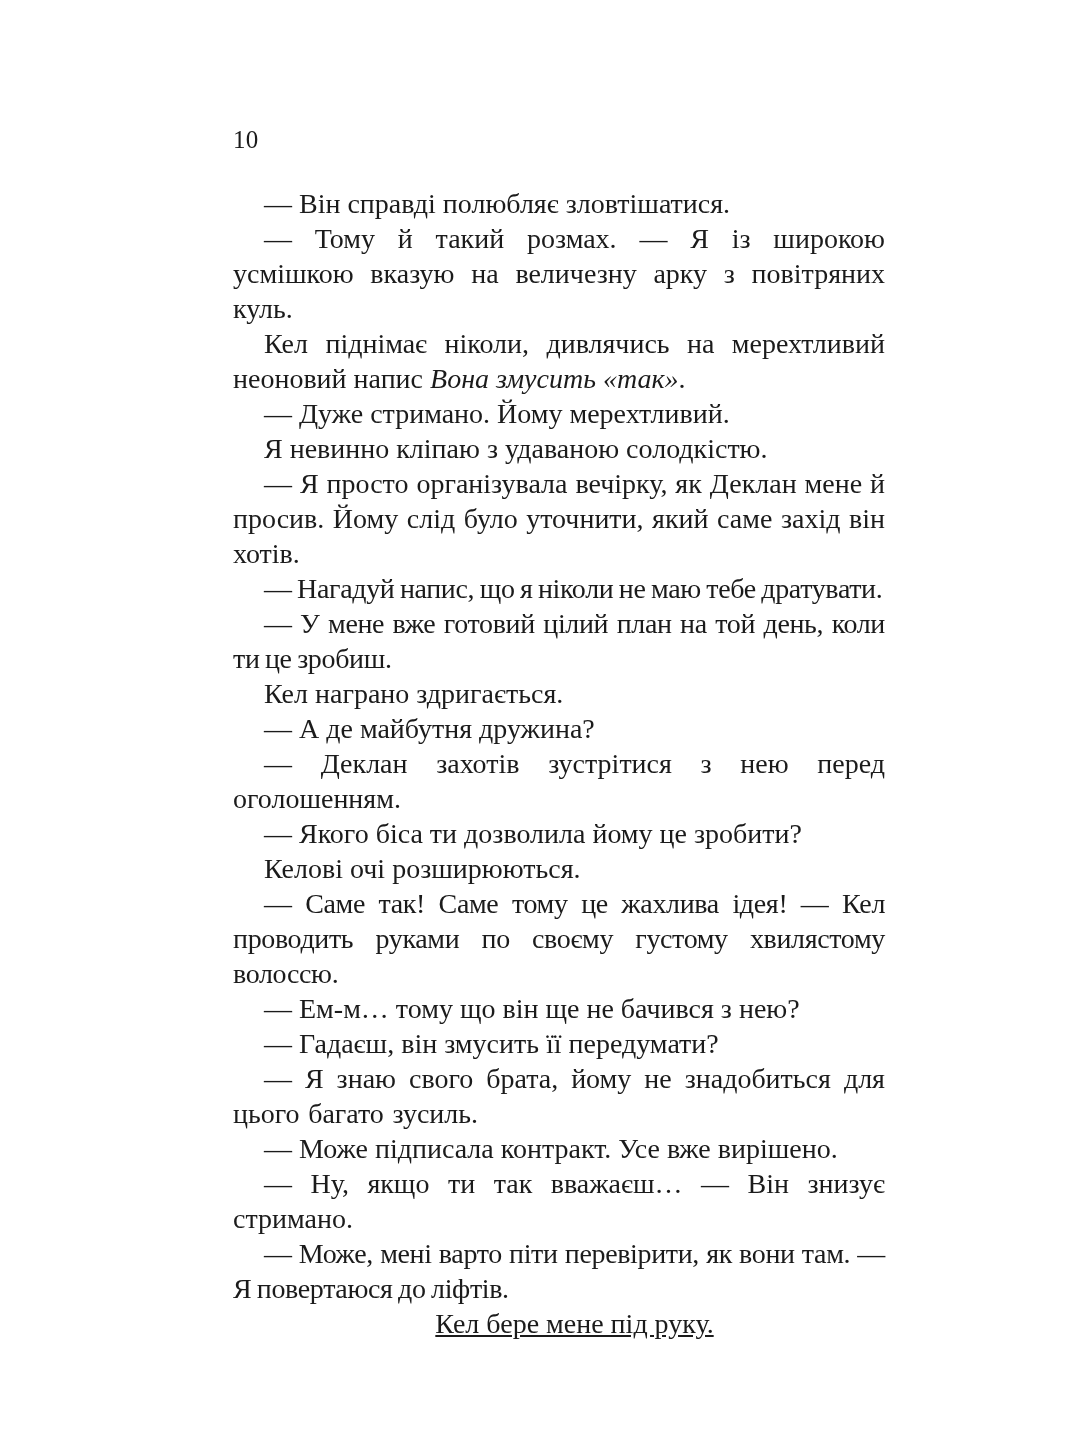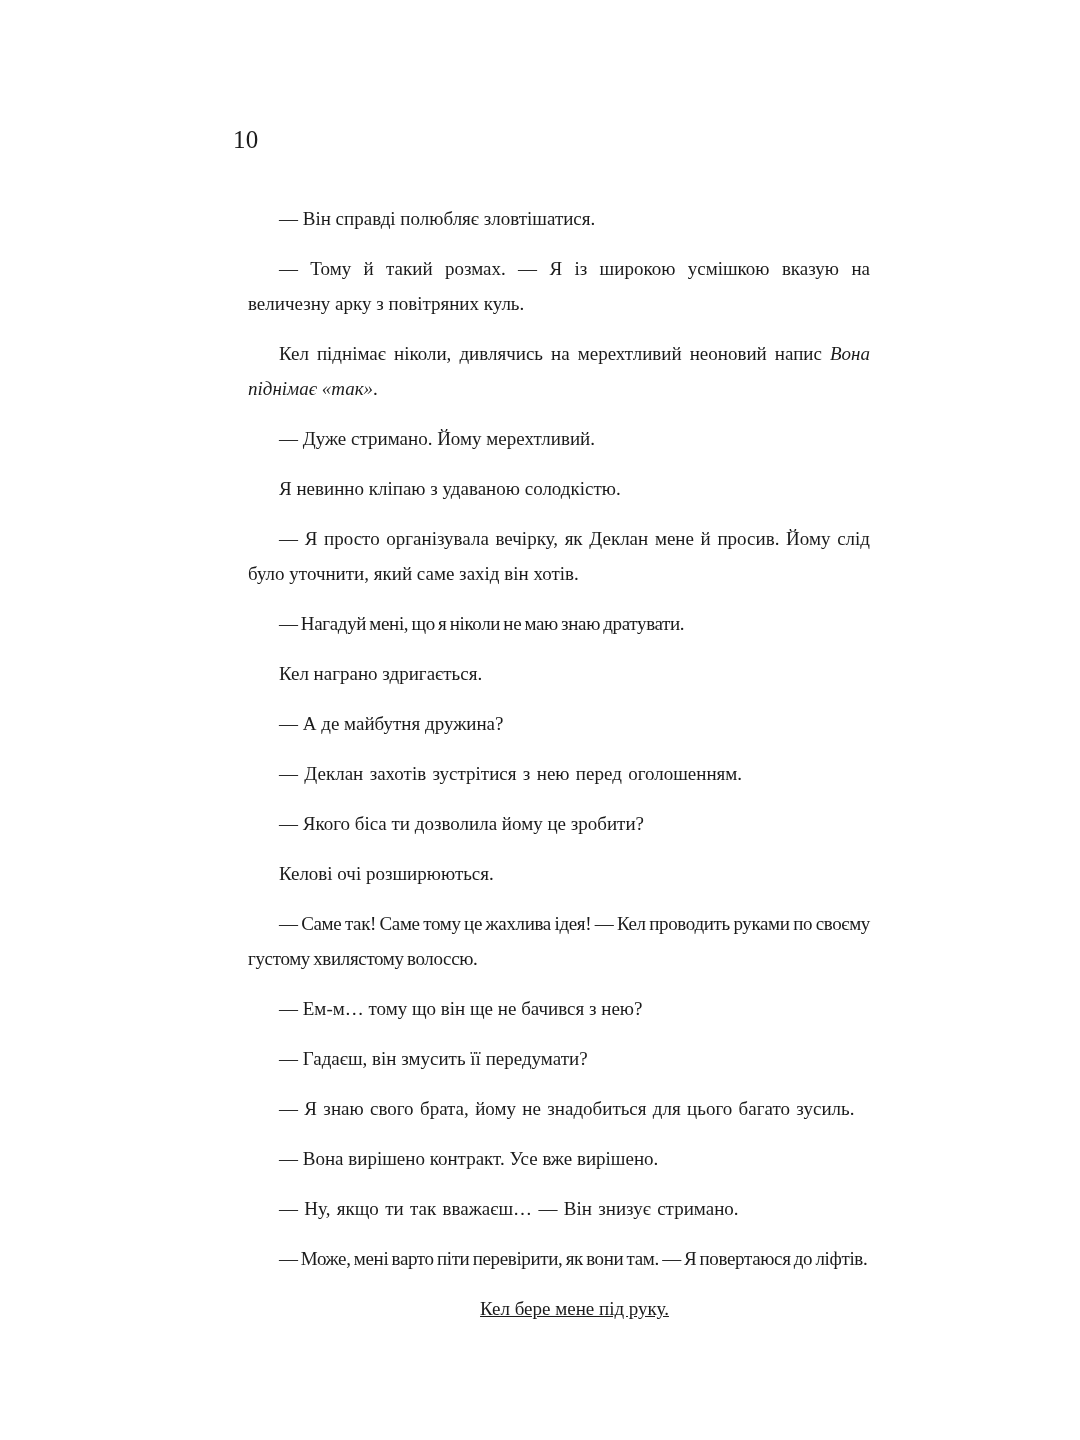--- a/index.html
+++ b/index.html
@@ -34,22 +34,22 @@
 
   
   .textblock {
     position: absolute;
     left: 233px;
     top: 186px;
     width: 652px;
   }
 
   .para {
-    margin: 15px;
-    font-size: 19px;
+    margin: 0;
+    font-size: 28px;
     line-height: 35px;
     text-align: justify;
     text-justify: inter-word;
     text-indent: 31px;
     hyphens: manual;
     -webkit-hyphens: manual;
     color: #1b1b1b;
   }
 
   
@@ -79,50 +79,51 @@
 <div class="page">
 
   <div class="folio">10</div>
 
   <div class="textblock">
 
     <p class="para">— Він справді полюбляє зловтішатися.</p>
 
     <p class="para">— Тому й такий розмах. — Я із широкою усмішкою вказую на величезну арку з повітряних куль.</p>
 
-    <p class="para"><span>Кел піднімає ніколи, дивлячись на мерехтливий неоновий напис </span><em class="italic">Вона піднімає «так»</em><span>.</span></p>
+    <p class="para"><span>Кел піднімає ніколи, дивлячись на мерехтливий неоновий напис </span><em class="italic">Вона змусить «так»</em><span>.</span></p>
 
     <p class="para">— Дуже стримано. Йому мерехтливий.</p>
 
     <p class="para">Я невинно кліпаю з удаваною солодкістю.</p>
 
     <p class="para">— Я просто організувала вечірку, як Деклан мене й просив. Йому слід було уточнити, який саме захід він хотів.</p>
 
-    <p class="para tight">— Нагадуй мені, що я ніколи не маю знаю дратувати.</p>
+    <p class="para tight">— Нагадуй напис, що я ніколи не маю тебе дратувати.</p>
 
+    <p class="para tight">— У мене вже готовий цілий план на той день, коли ти це зробиш.</p>
 
     <p class="para">Кел награно здригається.</p>
 
     <p class="para">— А де майбутня дружина?</p>
 
     <p class="para loose">— Деклан захотів зустрітися з нею перед оголошенням.</p>
 
     <p class="para">— Якого біса ти дозволила йому це зробити?</p>
 
     <p class="para">Келові очі розширюються.</p>
 
     <p class="para tight">— Саме так! Саме тому це жахлива ідея! — Кел проводить руками по своєму густому хвилястому волоссю.</p>
 
     <p class="para">— Ем-м… тому що він ще не бачився з нею?</p>
 
     <p class="para">— Гадаєш, він змусить її передумати?</p>
 
     <p class="para loose">— Я знаю свого брата, йому не знадобиться для цього багато зусиль.</p>
 
-    <p class="para">— Вона вирішено контракт. Усе вже вирішено.</p>
+    <p class="para">— Може підписала контракт. Усе вже вирішено.</p>
 
     <p class="para loose">— Ну, якщо ти так вважаєш… — Він знизує стримано.</p>
 
     <p class="para tight">— Може, мені варто піти перевірити, як вони там. — Я повертаюся до ліфтів.</p>
 
     <p class="para">Кел бере мене під руку.</p>
 
   </div>
 </div>
 

